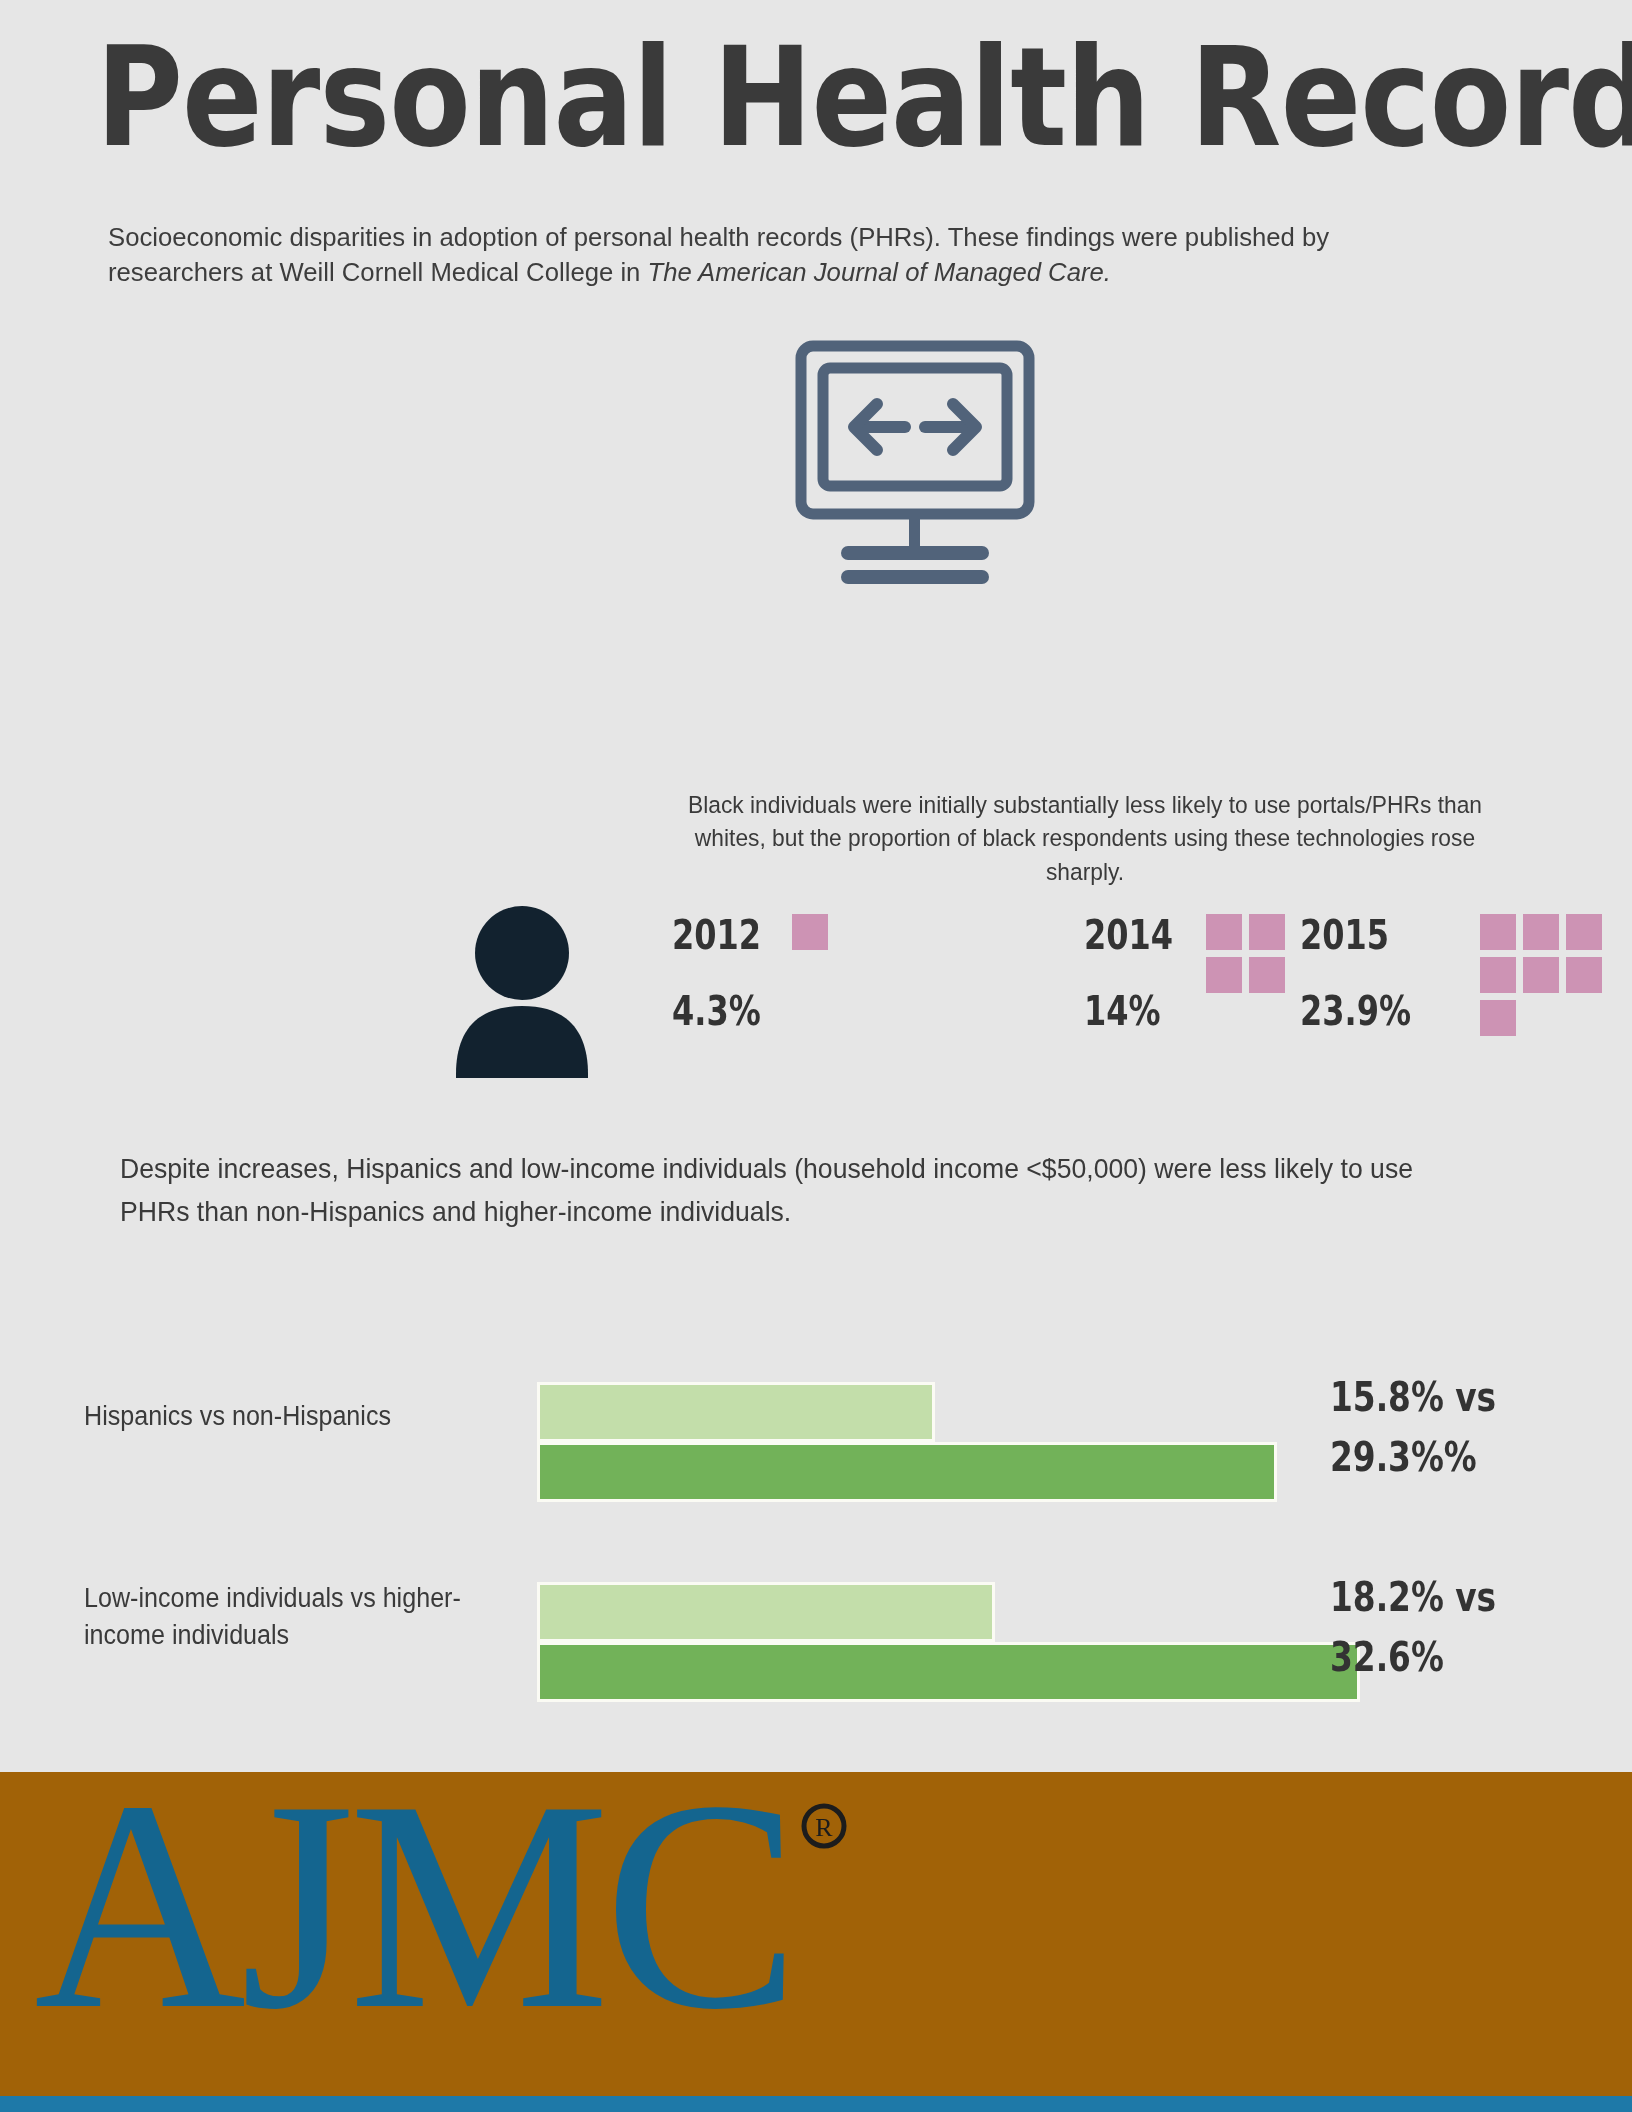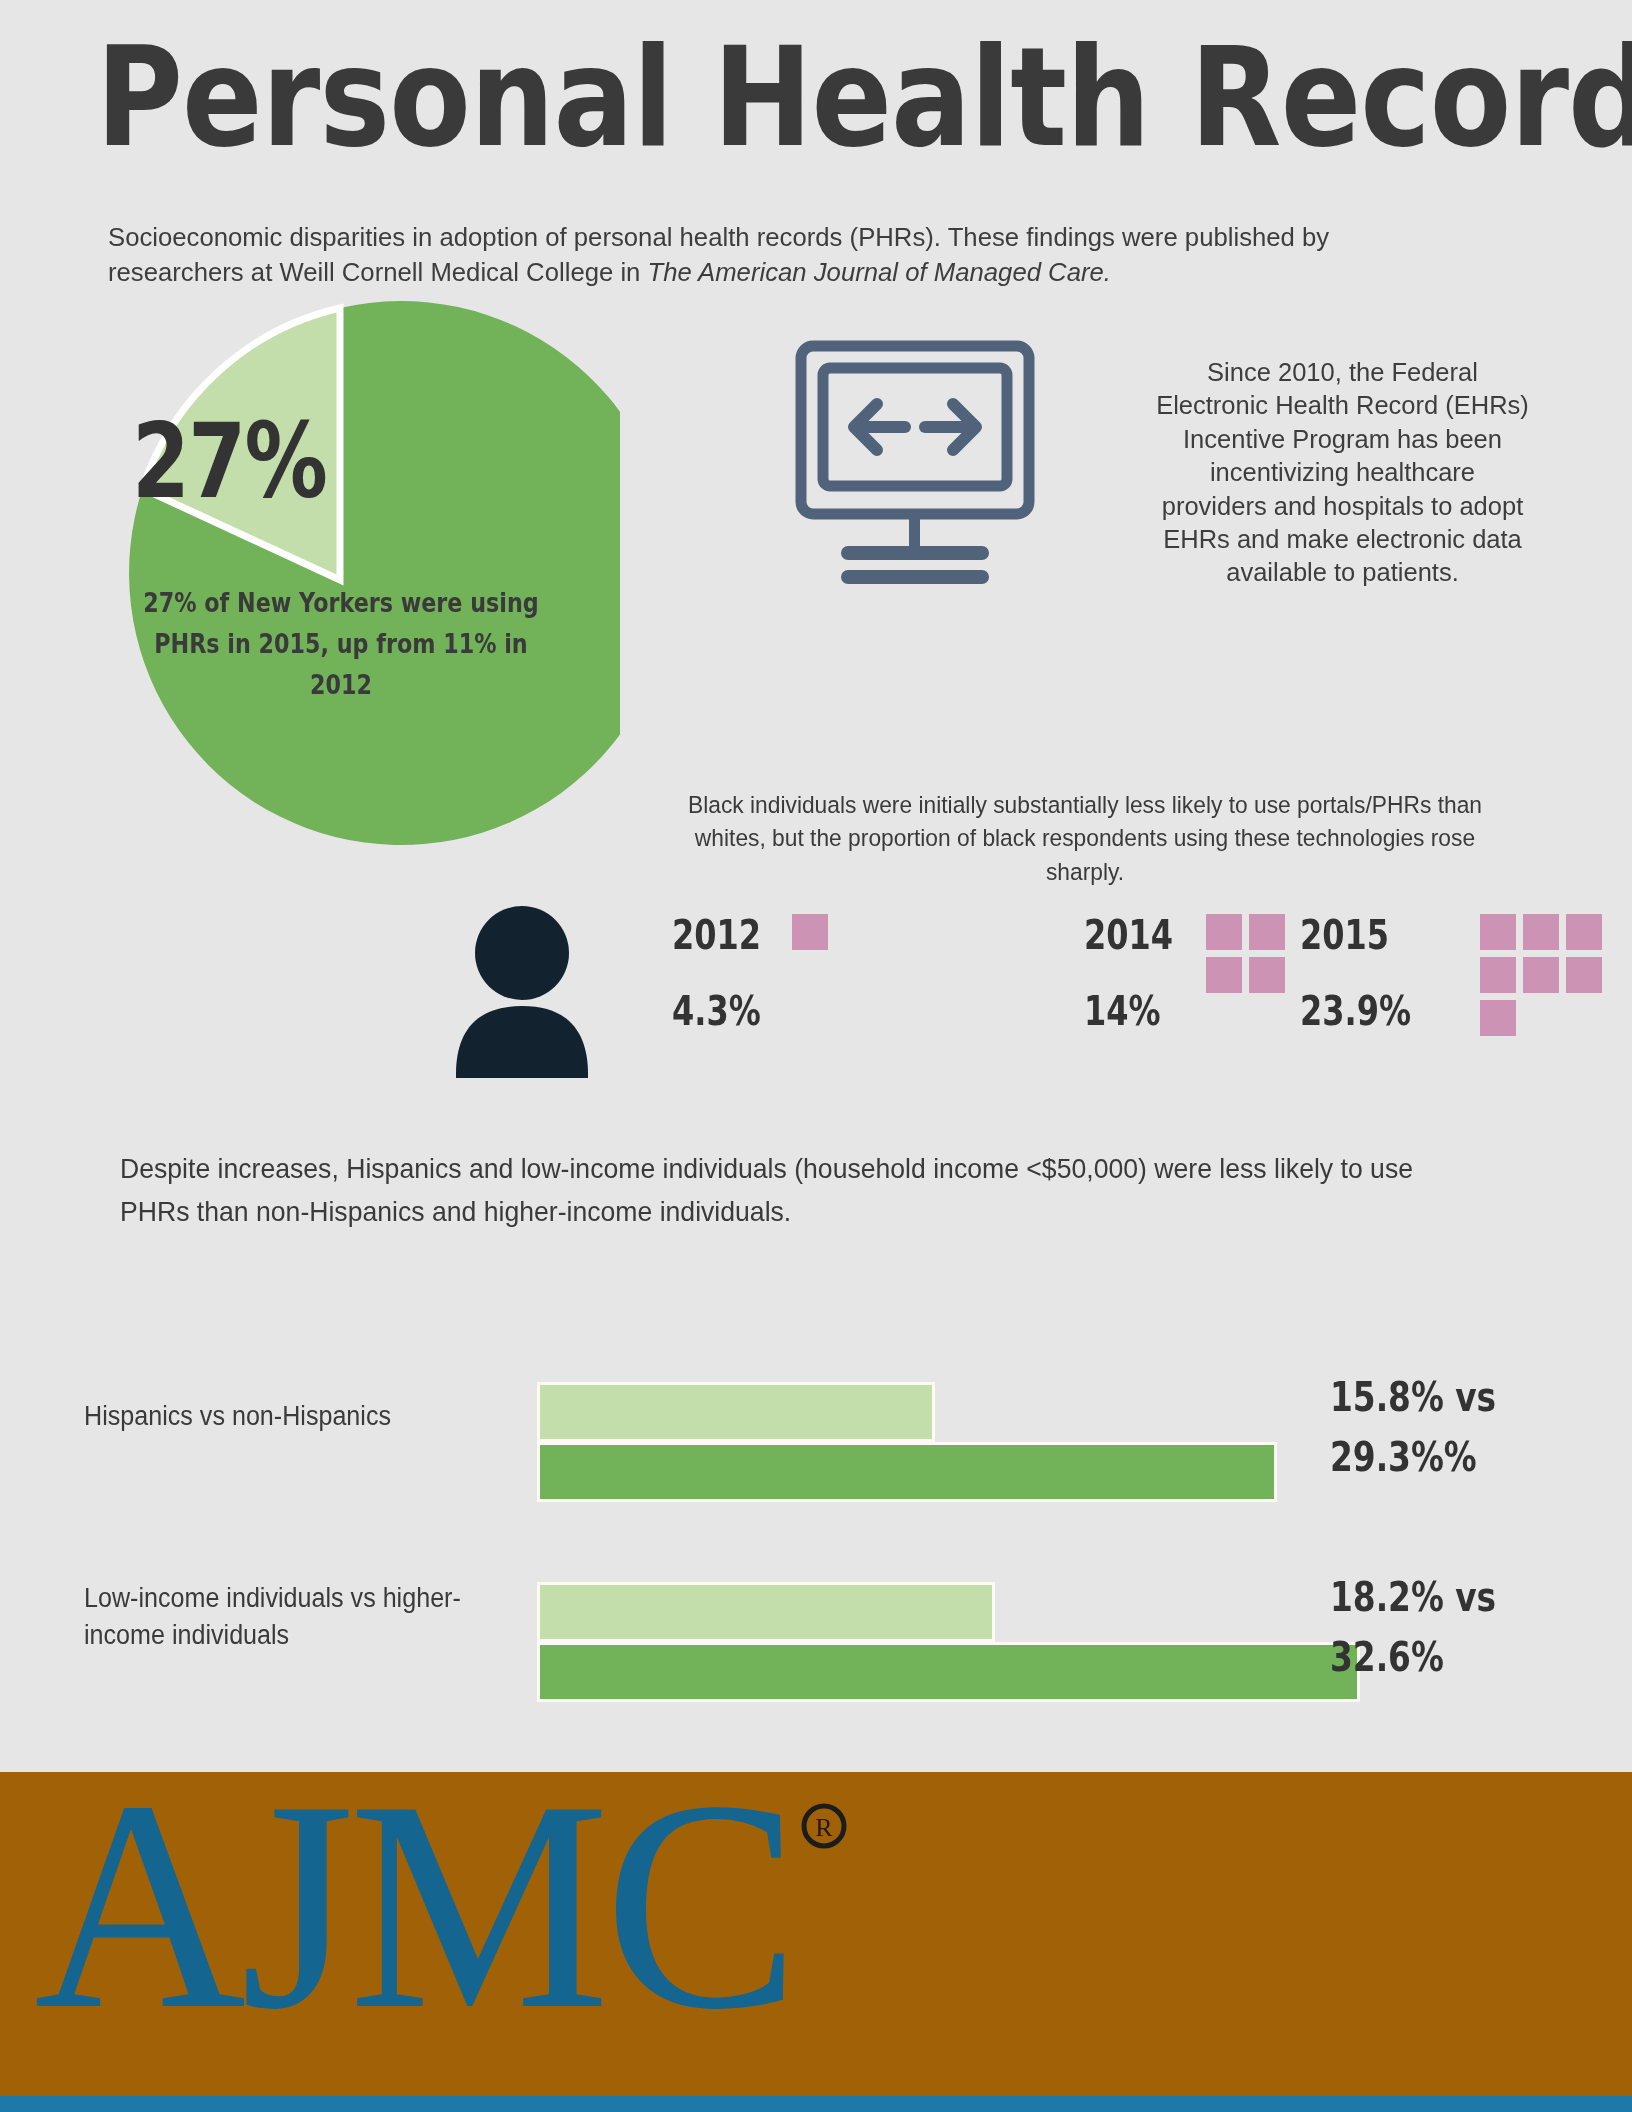--- a/index.html
+++ b/index.html
@@ -262,48 +262,37 @@
 <body>
 
 <div id="page">
 
   <div id="title">Personal Health Records</div>
 
   <div id="subtitle">
     <span>Socioeconomic disparities in adoption of personal health records (PHRs). These findings were published by researchers at Weill Cornell Medical College in </span><span class="ital">The American Journal of Managed Care.</span>
   </div>
 
-  <div id="pie-wrap">
-    <svg id="pie" viewBox="0 0 560 560">
-
-      <path d="M280,280 L280,8 A272,272 0 1 1 82.5,188.6 Z" fill="#72b259"></path>
-
-      <path d="M280,280 L280,8 A272,272 0 0 0 82.5,188.6 Z" fill="#c3deaa" stroke="#ffffff" stroke-width="7"></path>
-    </svg>
-    <div id="pie-pct">27%</div>
-    <div id="pie-caption">27% of New Yorkers were using PHRs in 2015, up from 11% in 2012</div>
-  </div>
 
   <svg id="monitor" viewBox="0 0 240 250">
     <rect x="6" y="6" width="228" height="168" rx="12" ry="12" fill="none" stroke="#51637a" stroke-width="11"></rect>
     <rect x="28" y="28" width="184" height="118" rx="7" ry="7" fill="none" stroke="#51637a" stroke-width="11"></rect>
 
     <g stroke="#51637a" stroke-width="12" stroke-linecap="round" stroke-linejoin="round" fill="none">
       <path d="M110,87 L62,87"></path>
       <path d="M82,64 L59,87 L82,110"></path>
       <path d="M130,87 L178,87"></path>
       <path d="M158,64 L181,87 L158,110"></path>
     </g>
 
     <rect x="114" y="174" width="11" height="32" fill="#51637a"></rect>
     <rect x="46" y="206" width="148" height="14" rx="7" ry="7" fill="#51637a"></rect>
     <rect x="46" y="230" width="148" height="14" rx="7" ry="7" fill="#51637a"></rect>
   </svg>
 
-  <div id="ehr-text">Since 2010, the Federal Electronic Health Record (EHRs) Incentive Program has been incentivizing healthcare providers and hospitals to adopt EHRs and make electronic data available to patients.</div>
 
   <div id="black-note">Black individuals were initially substantially less likely to use portals/PHRs than whites, but the proportion of black respondents using these technologies rose sharply.</div>
 
   <svg id="person-icon" viewBox="0 0 140 180">
     <circle cx="70" cy="55" r="47" fill="#12222f"></circle>
     <path d="M70,108 C118,108 136,136 136,176 L136,180 L4,180 L4,176 C4,136 22,108 70,108 Z" fill="#12222f"></path>
   </svg>
 
   <div id="years-row">
 

